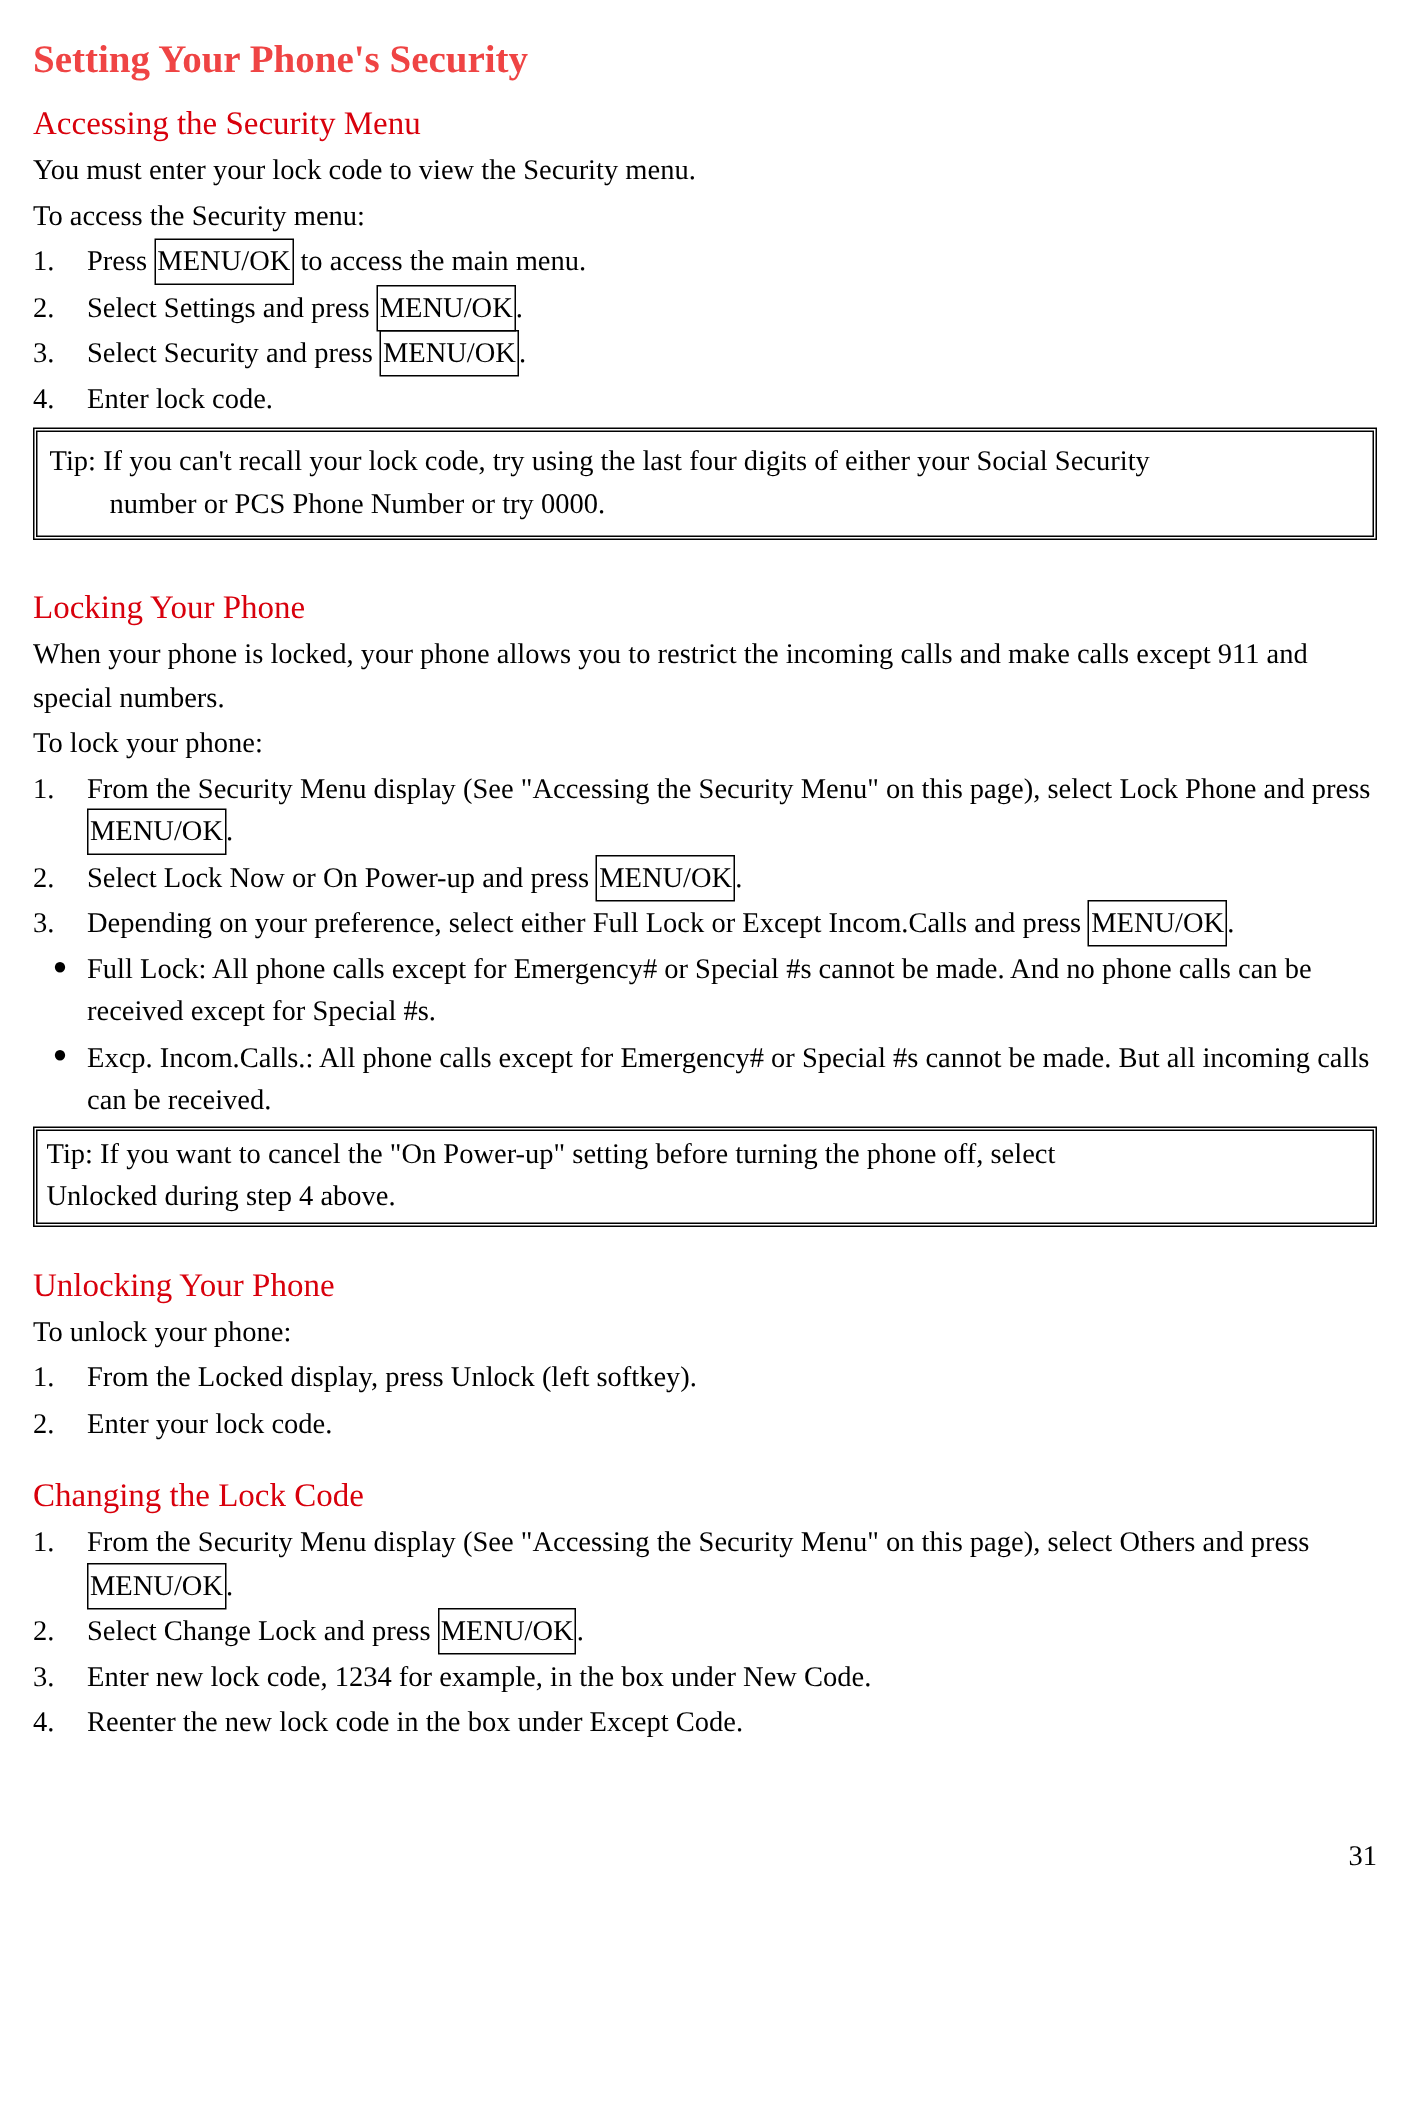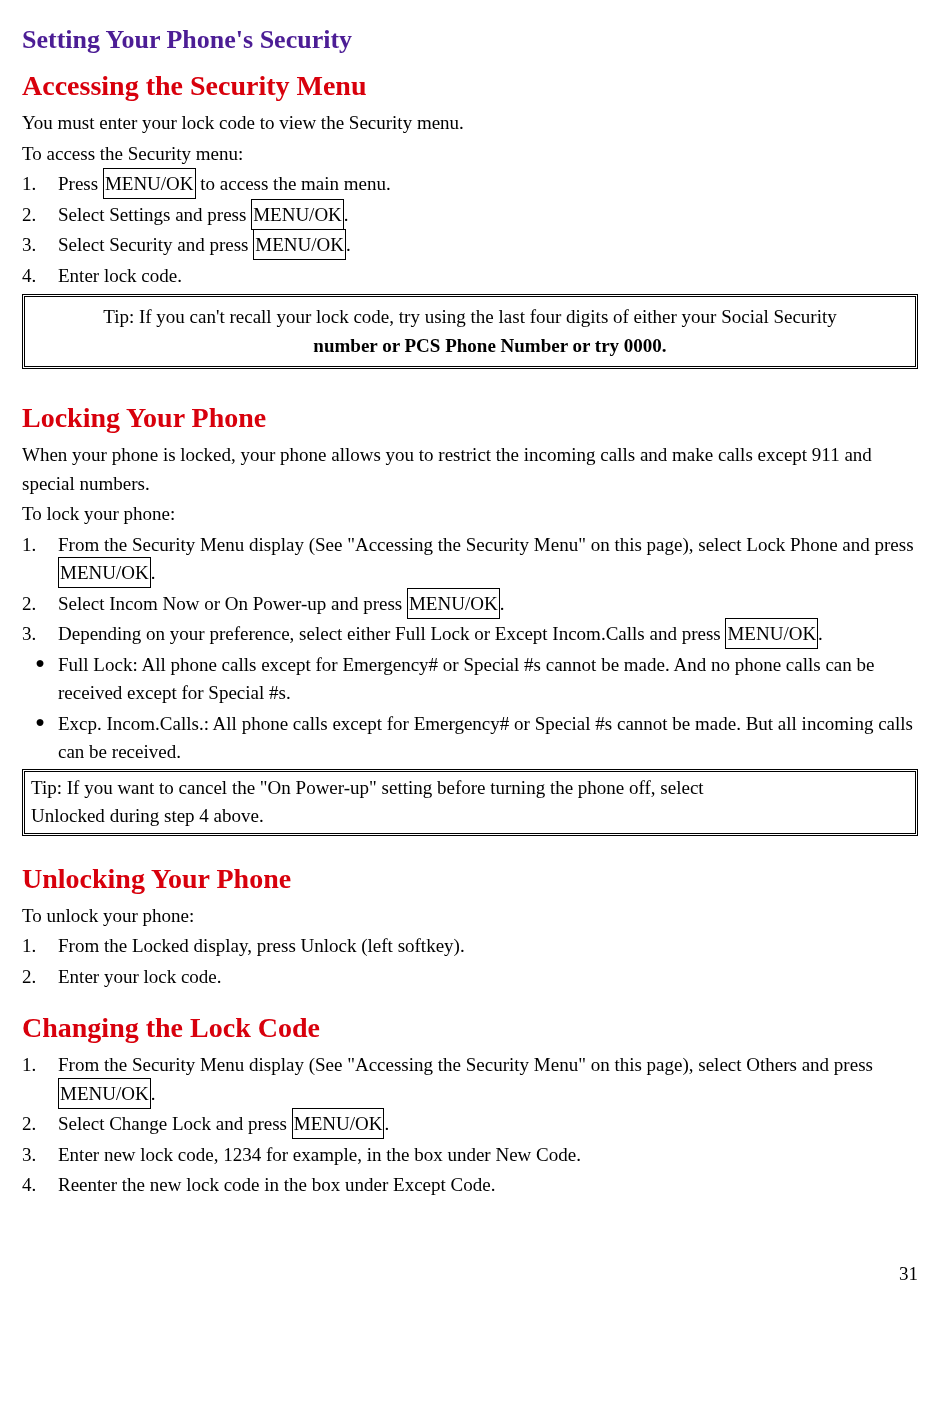--- a/index.html
+++ b/index.html
@@ -5,29 +5,29 @@
   body {
     font-family: "Century Schoolbook", "New Century Schoolbook", Georgia, serif;
     font-size: 19px;
     line-height: 1.5;
     color: #000;
     margin: 0;
     padding: 20px 22px 40px 22px;
     width: 896px;
   }
   .h1 {
-    color: #4c1d95;
+    color: #ef4444;
     font-size: 26px;
     font-weight: bold;
     margin: 0 0 6px 0;
   }
   .h2 {
     color: #d8000c;
-    font-size: 28px;
-    font-weight: bold;
+    font-size: 22px;
+    font-weight: normal;
     margin: 0 0 2px 0;
   }
   .para {
     margin: 0 0 2px 0;
   }
   .ol {
     margin: 0;
     padding: 0;
     list-style: none;
   }
@@ -62,30 +62,29 @@
   }
   .key {
     border: 1px solid #000;
     padding: 4px 1px;
   }
   .bold { font-weight: normal; }
   .tipbox {
     border: 3px double #000;
     padding: 6px 8px;
     margin: 4px 0 8px 0;
-    text-align: center;
   }
   .tipbox2 {
     border: 3px double #000;
     padding: 2px 6px;
     margin: 2px 0 8px 0;
   }
   .spacer { height: 20px; }
   .spacer-sm { height: 14px; }
-  .hanging { padding-left: 40px; display: block; font-weight: bold; }
+  .hanging { padding-left: 40px; display: block; }
   .pagenum {
     text-align: right;
     margin-top: 60px;
     font-family: Georgia, serif;
   }
 </style>
 </head>
 <body>
 
 <div class="h1">Setting Your Phone's Security</div>
@@ -130,21 +129,21 @@
 <ol class="ol">
   <li>
     <span class="num">1.</span>
     <span class="content">
       <span>From the Security Menu display (See "Accessing the Security Menu" on this page), select </span><span class="bold">Lock Phone</span><span> and press </span><span class="key">MENU/OK</span><span>.</span>
     </span>
   </li>
   <li>
     <span class="num">2.</span>
     <span class="content">
-      <span>Select </span><span class="bold">Incom Now</span><span> or </span><span class="bold">On Power-up</span><span> and press </span><span class="key">MENU/OK</span><span>.</span>
+      <span>Select </span><span class="bold">Lock Now</span><span> or </span><span class="bold">On Power-up</span><span> and press </span><span class="key">MENU/OK</span><span>.</span>
     </span>
   </li>
   <li>
     <span class="num">3.</span>
     <span class="content">
       <span>Depending on your preference, select either </span><span class="bold">Full Lock</span><span> or </span><span class="bold">Except Incom.Calls</span><span> and press </span><span class="key">MENU/OK</span><span>.</span>
     </span>
   </li>
 </ol>
 <ul class="ul">

